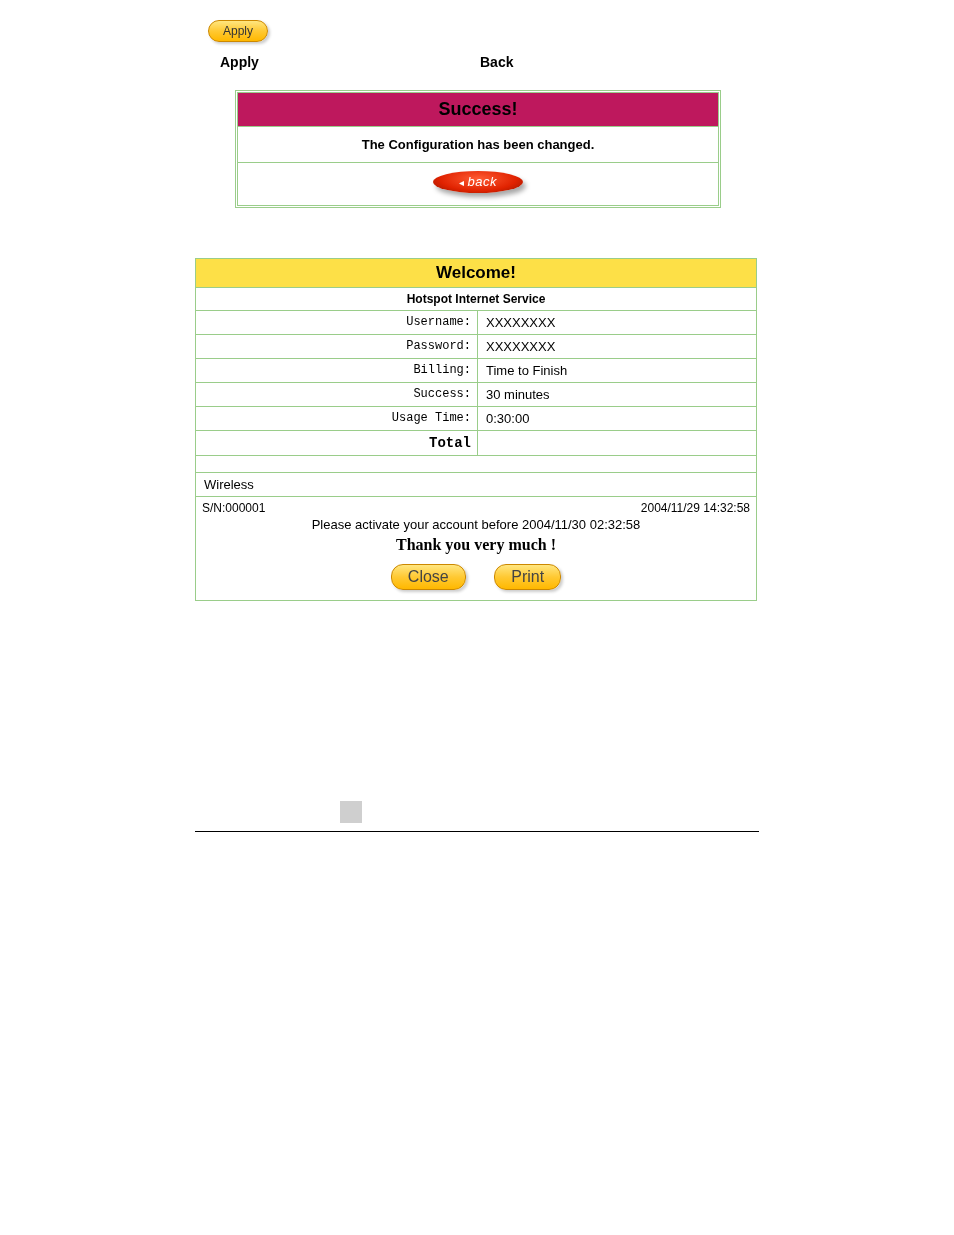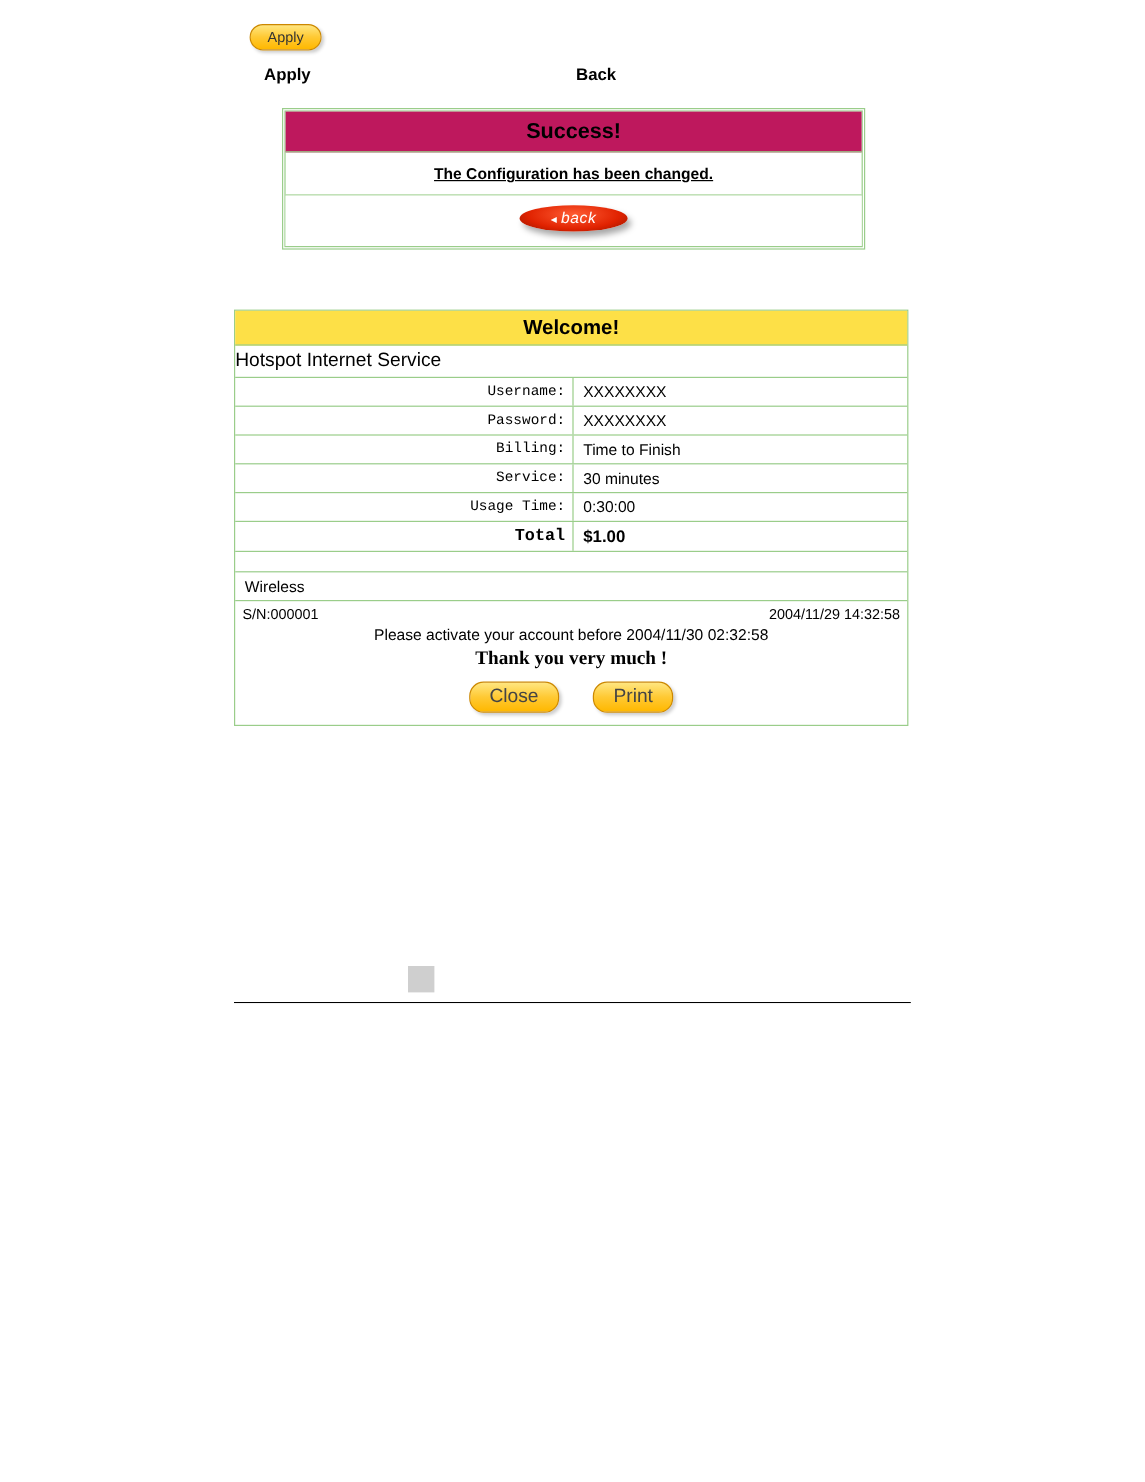--- a/index.html
+++ b/index.html
@@ -46,21 +46,20 @@
       font-size: 18px;
       padding: 6px 0;
       border-bottom: 1px solid #9acd8a;
     }
     .success-msg {
       text-align: center;
       font-weight: bold;
       font-size: 13px;
       padding: 10px 0;
       border-bottom: 1px solid #9acd8a;
-      text-decoration: underline;
     }
     .success-backrow {
       text-align: center;
       padding: 8px 0 12px 0;
       background: #fff;
     }
     .back-btn {
       display: inline-block;
       width: 90px;
       height: 22px;
@@ -88,23 +87,23 @@
     }
     .wb-title {
       background: #fde047;
       text-align: center;
       font-weight: bold;
       font-size: 17px;
       padding: 4px 0;
       border-bottom: 1px solid #9acd8a;
     }
     .wb-subtitle {
-      text-align: left;
-      font-weight: normal;
-      font-size: 16px;
+      text-align: center;
+      font-weight: bold;
+      font-size: 12px;
       padding: 4px 0;
       border-bottom: 1px solid #9acd8a;
     }
     .wb-row {
       display: flex;
       border-bottom: 1px solid #9acd8a;
       font-size: 13px;
     }
     .wb-row-spacer {
       height: 16px;
@@ -205,30 +204,29 @@
     </div>
     <div class="wb-row">
       <div class="wb-label">Password:</div>
       <div class="wb-value">XXXXXXXX</div>
     </div>
     <div class="wb-row">
       <div class="wb-label">Billing:</div>
       <div class="wb-value">Time to Finish</div>
     </div>
     <div class="wb-row">
-      <div class="wb-label">Service:</div>
+      <div class="wb-label">Success:</div>
       <div class="wb-value">30 minutes</div>
     </div>
     <div class="wb-row">
       <div class="wb-label">Usage Time:</div>
       <div class="wb-value">0:30:00</div>
     </div>
     <div class="wb-row total">
       <div class="wb-label">Total</div>
-      <div class="wb-value">$1.00</div>
     </div>
 
     <div class="wb-row-spacer"></div>
 
     <div class="wb-row">
       <div class="wb-value">Wireless</div>
     </div>
 
     <div class="wb-footer">
       <span>S/N:000001</span>

